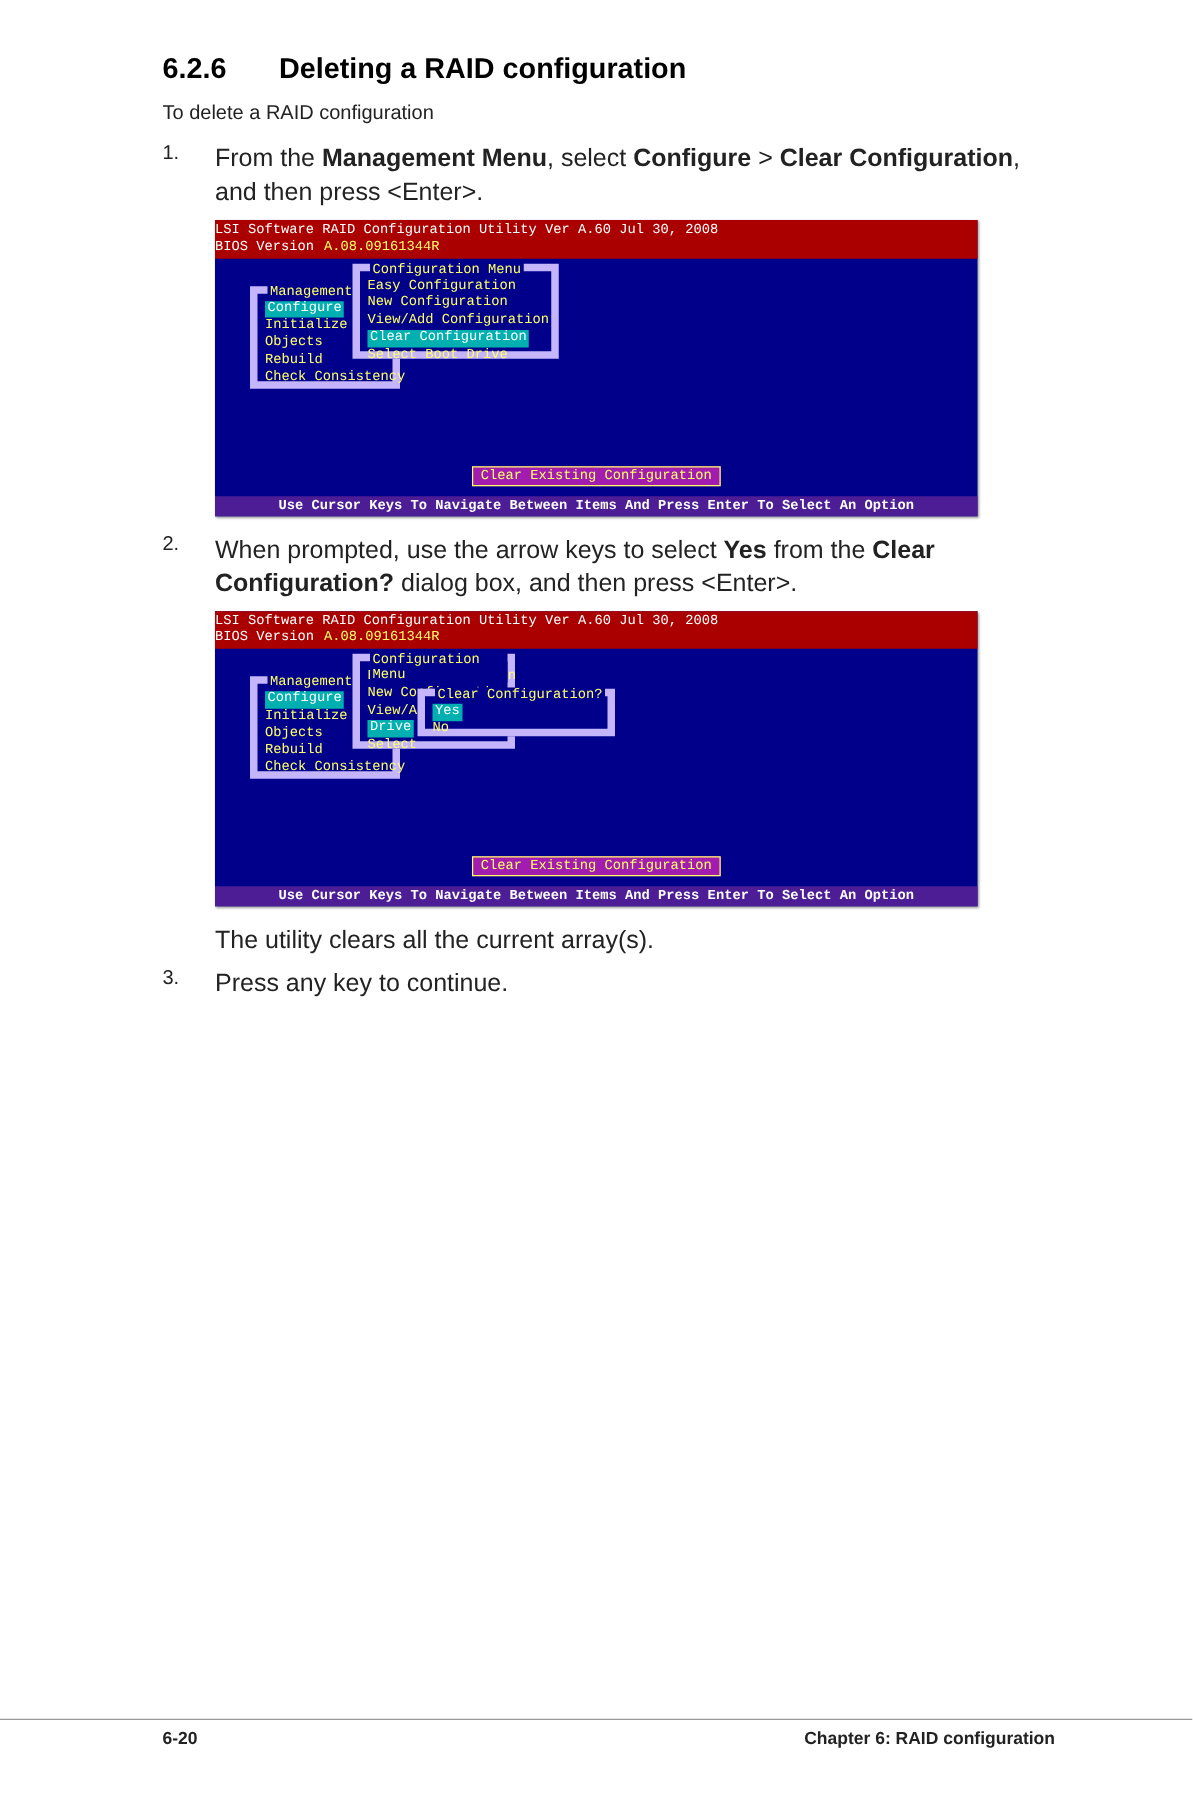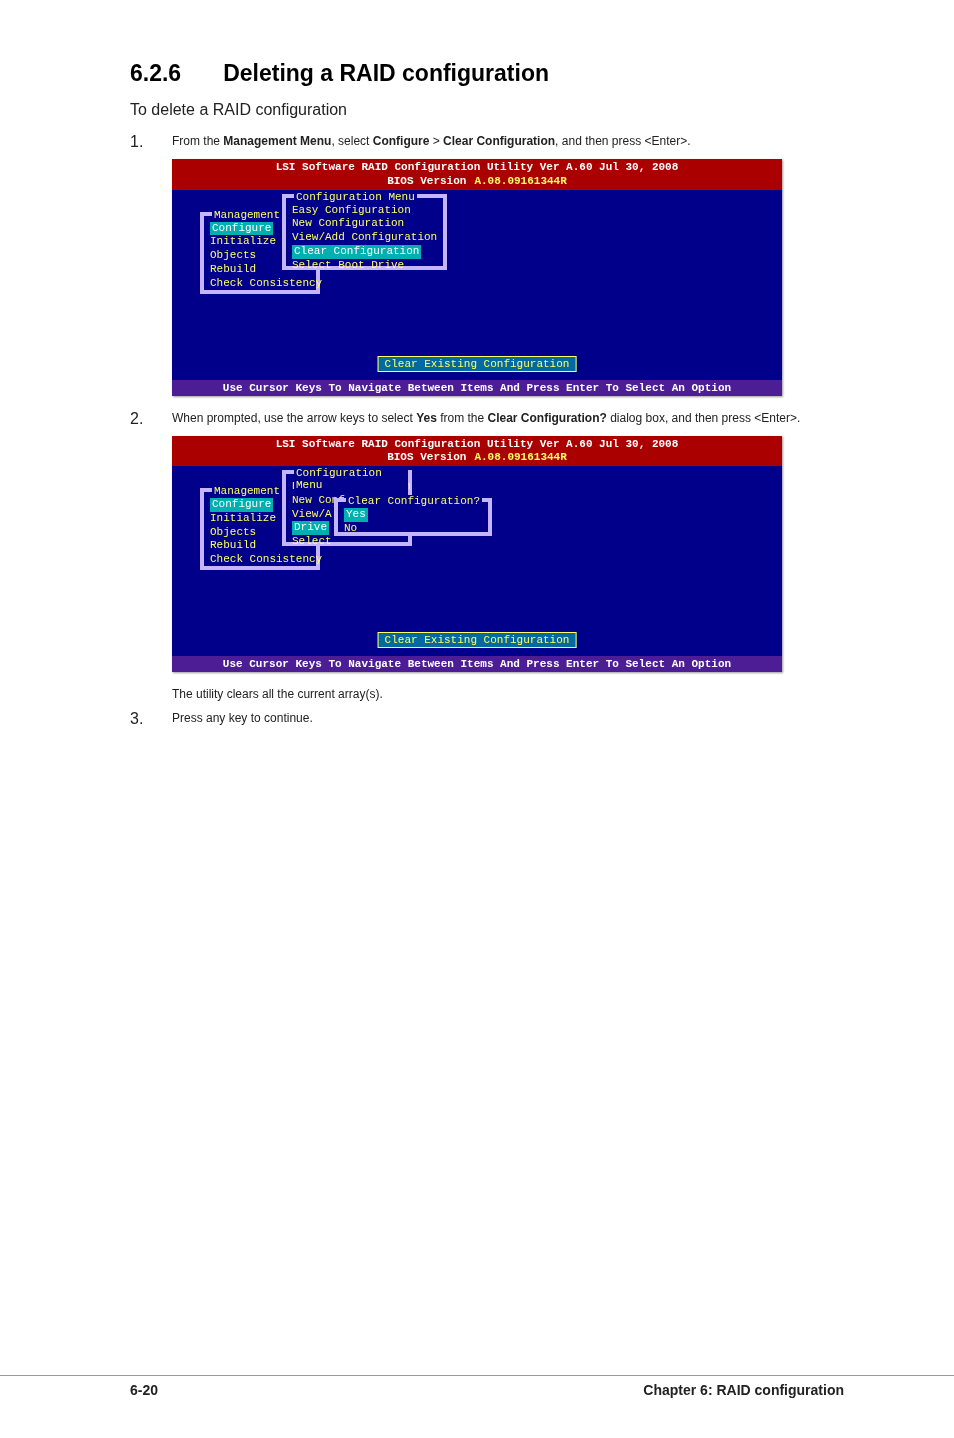--- a/index.html
+++ b/index.html
@@ -9,21 +9,21 @@
   }
   body {
     font-family: Arial, Helvetica, sans-serif;
     background: #fff;
     color: #000;
     width: 954px;
     min-height: 1438px;
     position: relative;
   }
   .page {
-    padding: 60px 110px 0 130px;
+    padding: 41px 110px 0 130px;
   }
   h2.section-title {
     font-size: 23px;
     font-weight: bold;
     margin-bottom: 14px;
   }
   .section-num {
     display: inline-block;
     margin-right: 42px;
   }
@@ -40,21 +40,21 @@
     display: flex;
     margin-bottom: 8px;
   }
   .step-num {
     flex: 0 0 42px;
     font-size: 16px;
     color: #222;
   }
   .step-body {
     flex: 1;
-    font-size: 12px;
+    font-size: 20px;
     color: #222;
     line-height: 1.35;
   }
   .step-body b {
     font-weight: bold;
   }
   .bios-wrap {
     margin: 8px 0 14px 42px;
   }
   .bios {
@@ -63,40 +63,40 @@
     font-family: "Courier New", monospace;
     font-size: 11px;
     color: #ffff66;
     position: relative;
     padding-bottom: 0;
     box-shadow: 1px 1px 2px rgba(0,0,0,0.4);
   }
   .bios-header {
     background: #aa0000;
     color: #fff;
-    text-align: center;
+    text-align: left;
     padding: 2px 0 1px;
     line-height: 1.25;
-    font-weight: bold;
+    font-weight: normal;
   }
   .bios-header .row2 .label-white {
     color: #fff;
   }
   .bios-header .row2 .label-yellow {
     color: #ffff66;
     margin-left: 8px;
   }
   .bios-body {
     position: relative;
     height: 190px;
   }
   
   .panel {
     position: absolute;
-    border: 4px solid #c4b5fd;
+    border: 6px solid #c4b5fd;
     padding: 2px 6px 4px 6px;
     color: #ffff66;
     background: #00008b;
   }
   .panel-title {
     position: absolute;
     top: -7px;
     left: 8px;
     background: #00008b;
     padding: 0 2px;
@@ -119,21 +119,21 @@
     display: inline-block;
   }
   .panel ul li.trunc {
     color: #ffff66;
   }
   .desc-box {
     position: absolute;
     border: 1px solid #ffff66;
     color: #ffff66;
     padding: 1px 6px;
-    background: #0369a1;
+    background: #a21caf;
     left: 50%;
     transform: translateX(-50%);
   }
   .bios-footer {
     background: #4c1d95;
     color: #fff;
     text-align: center;
     padding: 2px 0;
     font-weight: bold;
     font-size: 11px;

